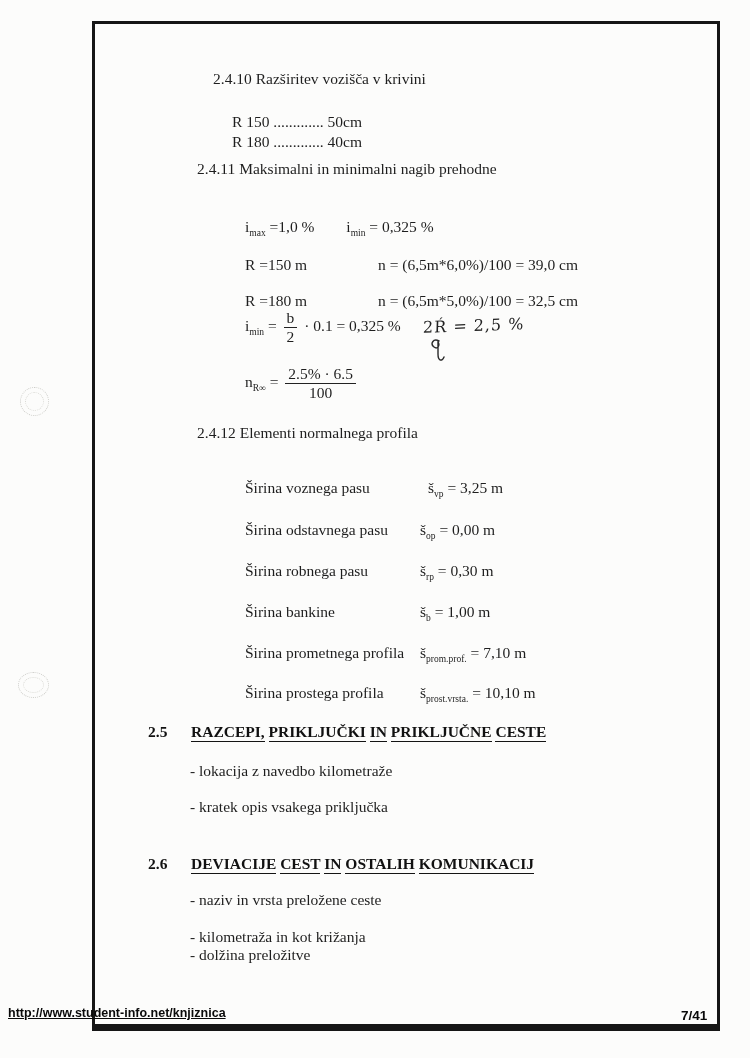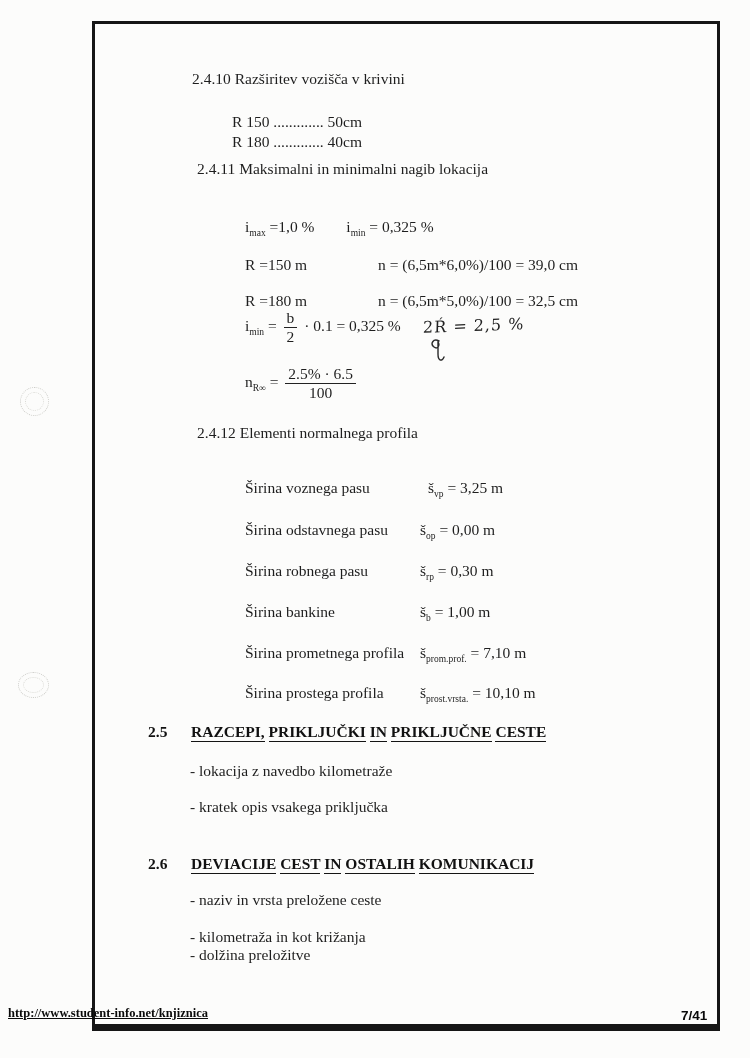--- a/index.html
+++ b/index.html
@@ -28,21 +28,21 @@
   .hand{
     font-family:"DejaVu Serif", serif;
     font-size:16px;transform:rotate(-2deg) skewX(-4deg);display:inline-block;
     letter-spacing:1px;color:#222;
   }
   .sec-head{font-weight:bold;font-size:15.5px;color:#111;white-space:nowrap;}
   .uw{border-bottom:1.8px solid #141414;padding-bottom:1px;}
   .bullet{font-size:15.5px;}
   .table-label{font-size:15.5px;}
   .footer-url{
-    font-family:Liberation Serif, serif;
+    font-family:Liberation Sans, sans-serif;
     font-weight:bold;font-size:12.5px;color:#0a0a0a;
     text-decoration:underline;white-space:nowrap;z-index:3;
   }
   .page-num{
     font-family:"Liberation Sans", sans-serif;
     font-weight:bold;font-size:13.5px;color:#0a0a0a;margin-top:6px;
   }
   .smudge{
     border:1.4px dotted #c2c2bd;border-radius:50%;
     box-shadow:inset 0 0 0 2px #ececе8;
@@ -59,30 +59,30 @@
 
 <div class="abs frame"></div>
 
 <div class="abs smudge" style="left:20px;top:387px;width:27px;height:27px;">
     <span class="inner"></span>
   </div>
 <div class="abs smudge" style="left:18px;top:672px;width:29px;height:24px;">
     <span class="inner"></span>
   </div>
 
-<div class="abs" style="left:192px;top:70px;text-align:center;">
+<div class="abs" style="left:213px;top:70px;text-align:center;">
   <span class="h-num">2.4.10</span>
   <span class="h-title">Razširitev vozišča v krivini</span>
 </div>
 <div class="abs body-line" style="left:232px;top:112px;">R 150 ............. 50cm</div>
 <div class="abs body-line" style="left:232px;top:132px;">R 180 ............. 40cm</div>
 
 <div class="abs" style="left:197px;top:160px;">
   <span class="h-num">2.4.11</span>
-  <span class="h-title">Maksimalni in minimalni nagib lokacija</span>
+  <span class="h-title">Maksimalni in minimalni nagib prehodne</span>
 </div>
 
 <div class="abs formula" style="left:245px;top:218px;">
   <span><span>i</span><sub class="s">max</sub></span>
   <span>=1,0 %</span><span class="gap28"></span>
   <span><span>i</span><sub class="s">min</sub></span>
   <span>= 0,325 %</span>
 </div>
 
 <div class="abs formula" style="left:245px;top:256px;">R =150 m</div>

